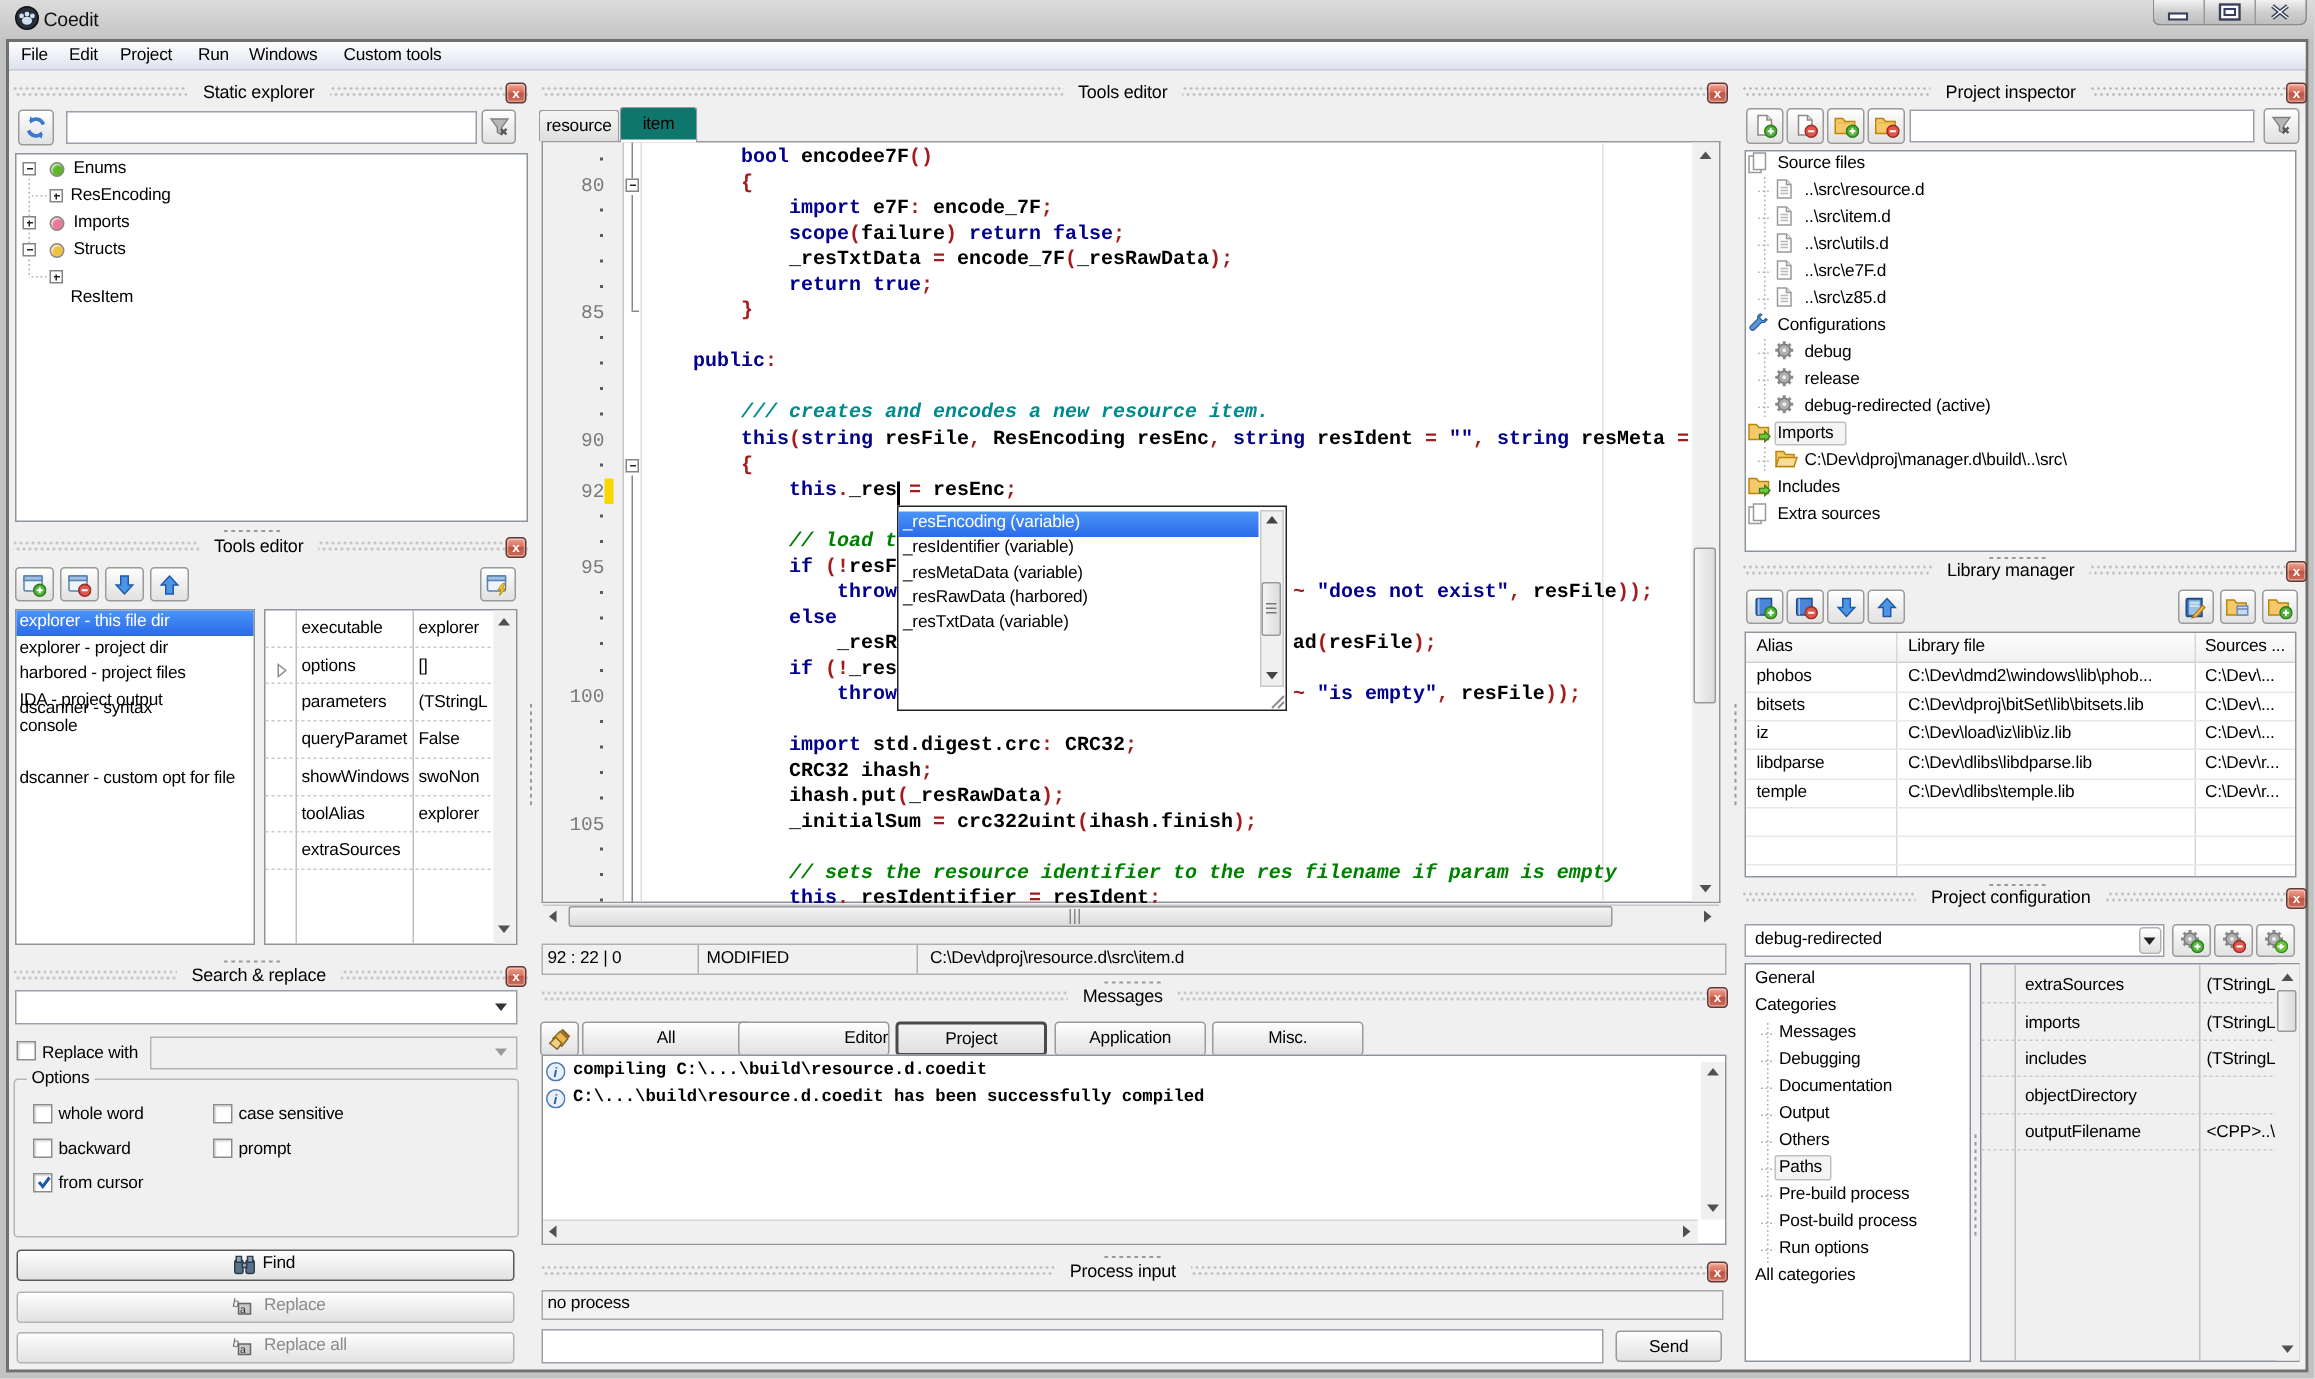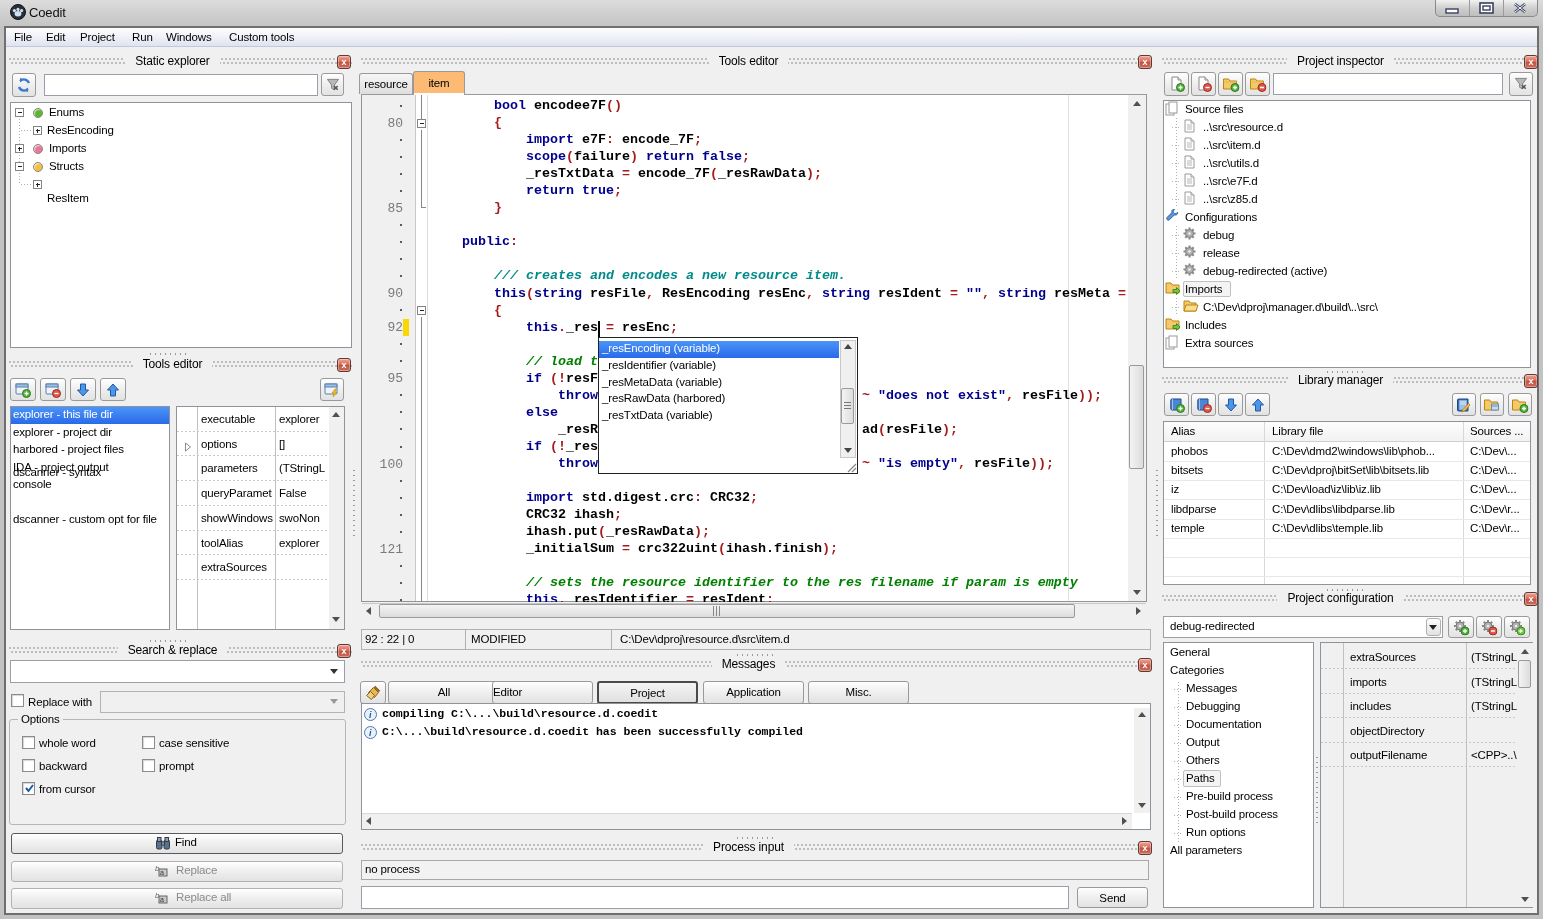--- a/index.html
+++ b/index.html
@@ -202,21 +202,21 @@
     <text x="5" y="11" font-size="7" fill="#333">a</text>
   </svg>
 
 <div class="dotsv" style="left:352px;top:468px"></div>
 <div class="dotsv" style="left:1155px;top:468px"></div>
 
 <div class="abs phead" style="left:361px;top:55px;width:791px;"><span>Tools editor</span></div>
 <div class="xbtn" style="left:1138px;top:55px">x</div>
 
 <div class="abs" style="left:359px;top:73px;width:54px;height:21px;background:linear-gradient(180deg,#f6f6f6,#dedede);border:1px solid #9a9a9a;border-bottom:none;border-radius:3px 3px 0 0;text-align:center;line-height:20px;font-size:11.5px">resource</div>
-<div class="abs" style="left:413px;top:71px;width:52px;height:23px;background:#fdba74;border:1px solid #9a9a9a;border-bottom:none;border-radius:3px 3px 0 0;text-align:center;line-height:22px">item</div>
+<div class="abs" style="left:413px;top:71px;width:52px;height:23px;background:#0f766e;border:1px solid #9a9a9a;border-bottom:none;border-radius:3px 3px 0 0;text-align:center;line-height:22px">item</div>
 
 <div class="abs" style="left:361px;top:94px;width:786px;height:508px;border:1px solid #8e949c;border-top:1px solid #9a9a9a;background:#fff"></div>
 <div class="abs" style="left:414px;top:93px;width:50px;height:2px;background:#fff"></div>
 <div class="abs" style="left:362px;top:95px;width:54px;height:506px;background:#f0f0f0;border-right:1px solid #c8c8c8"></div>
 <div id="gutter"></div>
 <div class="abs" style="left:427px;top:95px;width:1px;height:506px;background:#dcdcdc"></div>
 
 <div id="folds"></div>
 
 <div class="abs" style="left:1068px;top:95px;width:1px;height:506px;background:#e0e0e0"></div>
@@ -259,21 +259,21 @@
 <div class="abs phead" style="left:361px;top:658px;width:791px;"><span>Messages</span></div>
 <div class="xbtn" style="left:1138px;top:658px">x</div>
 <div class="tbtn" style="left:360px;top:681px;width:26px;height:23px">
     <svg width="17" height="17" viewBox="0 0 17 17">
       <path d="M10 2 L15 7" stroke="#8a6220" stroke-width="2"></path>
       <path d="M4 8 L9 3 L14 8 L10 13 Z" fill="#e8b84c" stroke="#8a6220"></path>
       <path d="M2 11 L6 7 L10 11 L7 15 Z" fill="#f0d088" stroke="#8a6220"></path>
     </svg>
   </div>
 <div class="tbtn" style="left:388px;top:681px;width:112px;height:23px;text-align:center;line-height:21px">All</div>
-<div class="tbtn" style="left:492px;top:681px;width:101px;height:23px;text-align:left;line-height:21px">Editor</div>
+<div class="tbtn" style="left:492px;top:681px;width:101px;height:23px;text-align:right;line-height:21px">Editor</div>
 <div class="tbtn" style="left:597px;top:681px;width:101px;height:23px;text-align:center;line-height:21px;border:2px solid #4a4a4a;background:linear-gradient(180deg,#f4f4f4,#e0e0e0)">Project</div>
 <div class="tbtn" style="left:703px;top:681px;width:101px;height:23px;text-align:center;line-height:21px">Application</div>
 <div class="tbtn" style="left:808px;top:681px;width:101px;height:23px;text-align:center;line-height:21px">Misc.</div>
 <div class="whitebox" style="left:361px;top:703px;width:790px;height:127px"></div>
 <svg class="abs" style="left:364px;top:708px" width="13" height="13" viewBox="0 0 13 13">
     <circle cx="6.5" cy="6.5" r="6" fill="#e8f0fa" stroke="#4a78b8"></circle>
     <text x="5" y="10" font-size="9" font-weight="bold" font-style="italic" fill="#2a5a9a">i</text>
   </svg>
 <svg class="abs" style="left:364px;top:726px" width="13" height="13" viewBox="0 0 13 13">
     <circle cx="6.5" cy="6.5" r="6" fill="#e8f0fa" stroke="#4a78b8"></circle>
@@ -415,21 +415,21 @@
 <div class="gnum" style="left:362px;top:371.3px">95</div>
 <div class="gdot" style="left:400px;top:394.35px"></div>
 <div class="gdot" style="left:400px;top:411.40000000000003px"></div>
 <div class="gdot" style="left:400px;top:428.45px"></div>
 <div class="gdot" style="left:400px;top:445.5px"></div>
 <div class="gnum" style="left:362px;top:456.55px">100</div>
 <div class="gdot" style="left:400px;top:479.6px"></div>
 <div class="gdot" style="left:400px;top:496.65000000000003px"></div>
 <div class="gdot" style="left:400px;top:513.7px"></div>
 <div class="gdot" style="left:400px;top:530.75px"></div>
-<div class="gnum" style="left:362px;top:541.8px">121</div>
+<div class="gnum" style="left:362px;top:541.8px">105</div>
 <div class="gdot" style="left:400px;top:564.85px"></div>
 <div class="gdot" style="left:400px;top:581.9000000000001px"></div>
 <div class="gdot" style="left:400px;top:598.95px"></div>
 <div class="abs" style="left:403px;top:319.15px;width:6px;height:17px;background:#f8d800"></div>
 <div class="abs" style="left:421px;top:95px;width:1px;height:24px;background:#888"></div>
 <div class="expbox" style="left:417px;top:119px;background:#fff">
     <span class="h"></span>
   </div>
 <div class="abs" style="left:421px;top:130px;width:1px;height:77px;background:#888"></div>
 <div class="abs" style="left:421px;top:207px;width:5px;height:1px;background:#888"></div>
@@ -698,21 +698,21 @@
 <div class="lbl" style="left:1186px;top:754px">Others</div>
 <div class="abs" style="left:1174px;top:779px;width:9px;height:1px;background-image:linear-gradient(90deg,#aaa 50%,transparent 50%);background-size:3px 1px"></div>
 <div class="abs" style="left:1183px;top:770px;width:38px;height:17px;border:1px solid #c0c0c0;background:#f4f4f4;border-radius:2px"></div>
 <div class="lbl" style="left:1186px;top:772px">Paths</div>
 <div class="abs" style="left:1174px;top:797px;width:9px;height:1px;background-image:linear-gradient(90deg,#aaa 50%,transparent 50%);background-size:3px 1px"></div>
 <div class="lbl" style="left:1186px;top:790px">Pre-build process</div>
 <div class="abs" style="left:1174px;top:815px;width:9px;height:1px;background-image:linear-gradient(90deg,#aaa 50%,transparent 50%);background-size:3px 1px"></div>
 <div class="lbl" style="left:1186px;top:808px">Post-build process</div>
 <div class="abs" style="left:1174px;top:833px;width:9px;height:1px;background-image:linear-gradient(90deg,#aaa 50%,transparent 50%);background-size:3px 1px"></div>
 <div class="lbl" style="left:1186px;top:826px">Run options</div>
-<div class="lbl" style="left:1170px;top:844px">All parameters</div>
+<div class="lbl" style="left:1170px;top:844px">All categories</div>
 <div class="abs" style="left:1343px;top:643px;width:1px;height:264px;background:#c0c0c0"></div>
 <div class="abs" style="left:1466px;top:643px;width:1px;height:264px;background:#c0c0c0"></div>
 <div class="sbtrack" style="left:1517px;top:643px;width:16px;height:264px;border:none"></div>
 <div class="arr" style="left:1521px;top:649px;border-left:4px solid transparent;border-right:4px solid transparent;border-bottom:5px solid #505050"></div>
 <div class="arr" style="left:1521px;top:897px;border-left:4px solid transparent;border-right:4px solid transparent;border-top:5px solid #505050"></div>
 <div class="sbthumb" style="left:1518px;top:660px;width:13px;height:28px"></div>
 <div class="lbl" style="left:1350px;top:651px">extraSources</div>
 <div class="lbl" style="left:1471px;top:651px">(TStringL</div>
 <div class="abs" style="left:1321px;top:668px;width:196px;height:1px;background-image:linear-gradient(90deg,#c8c8c8 50%,transparent 50%);background-size:4px 1px"></div>
 <div class="lbl" style="left:1350px;top:675.6px">imports</div>

